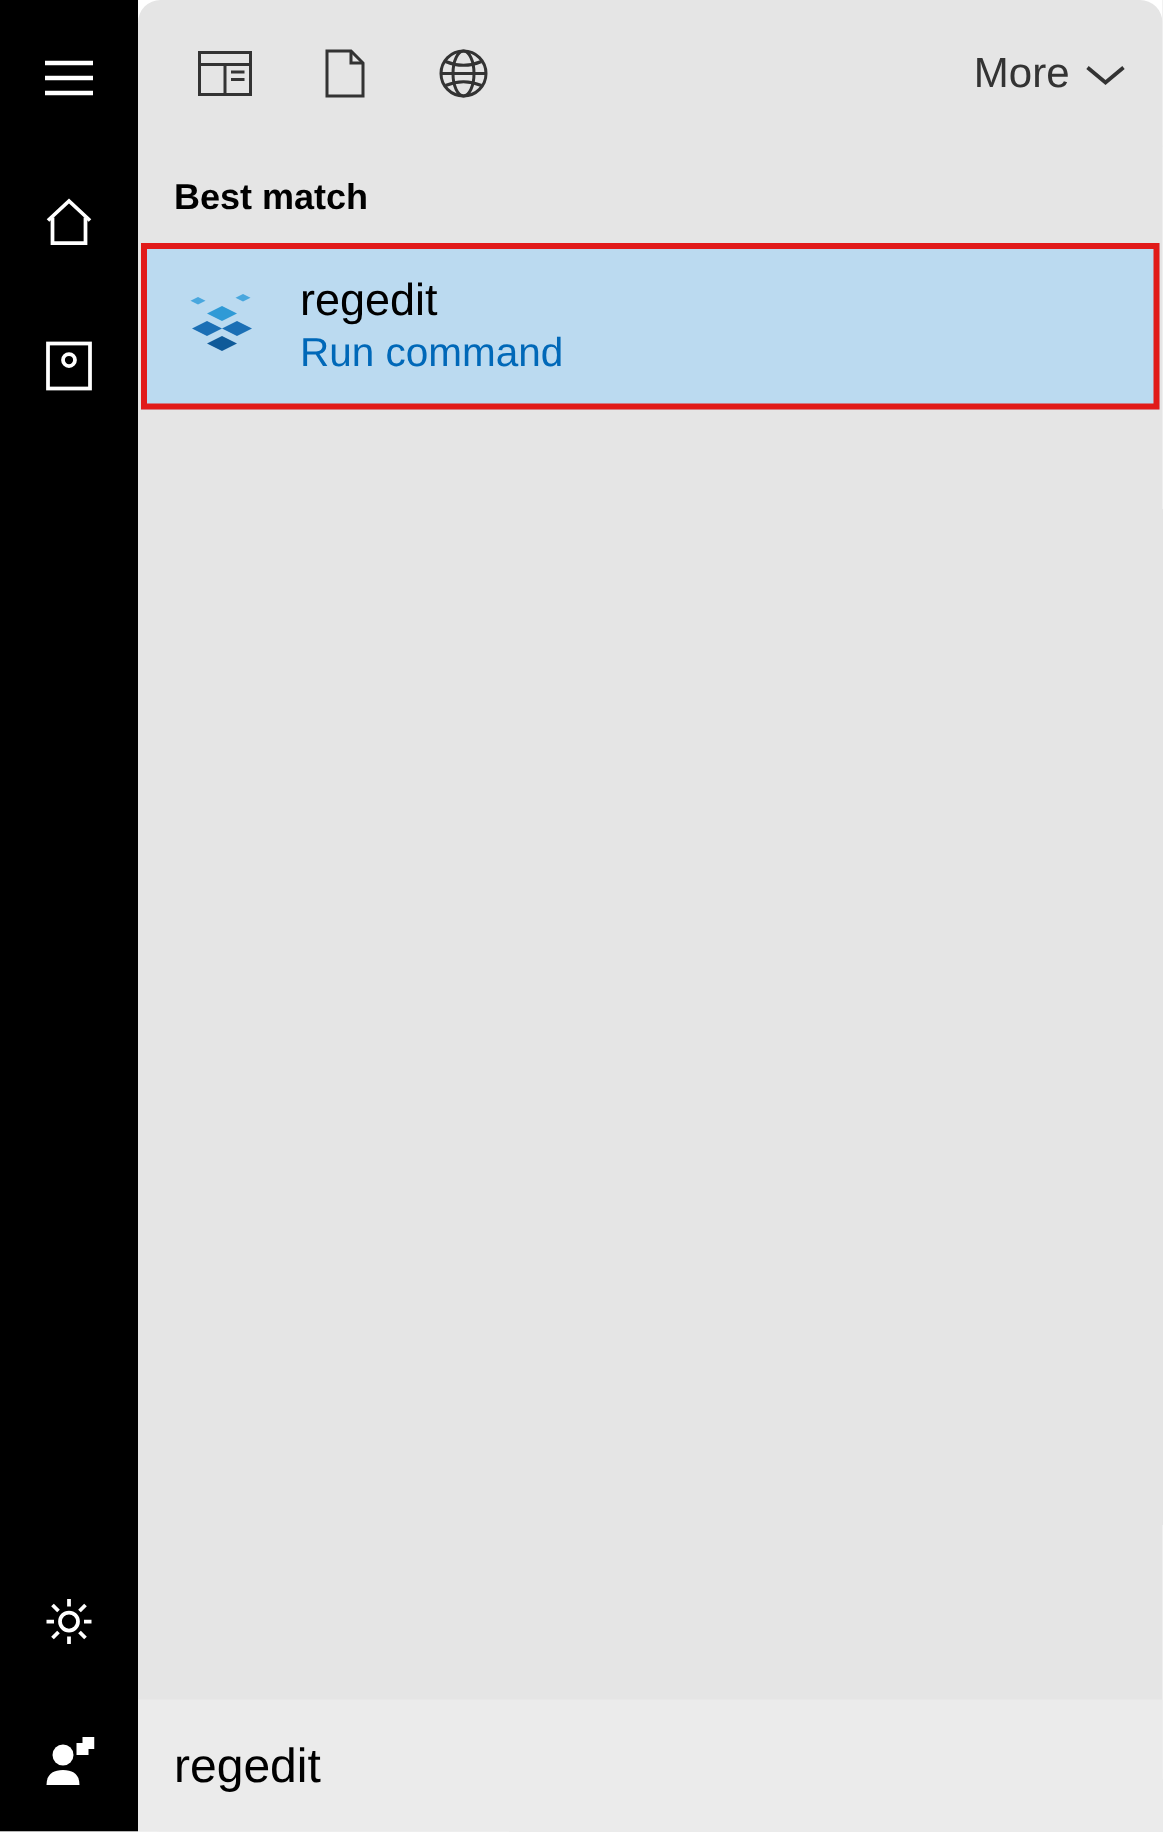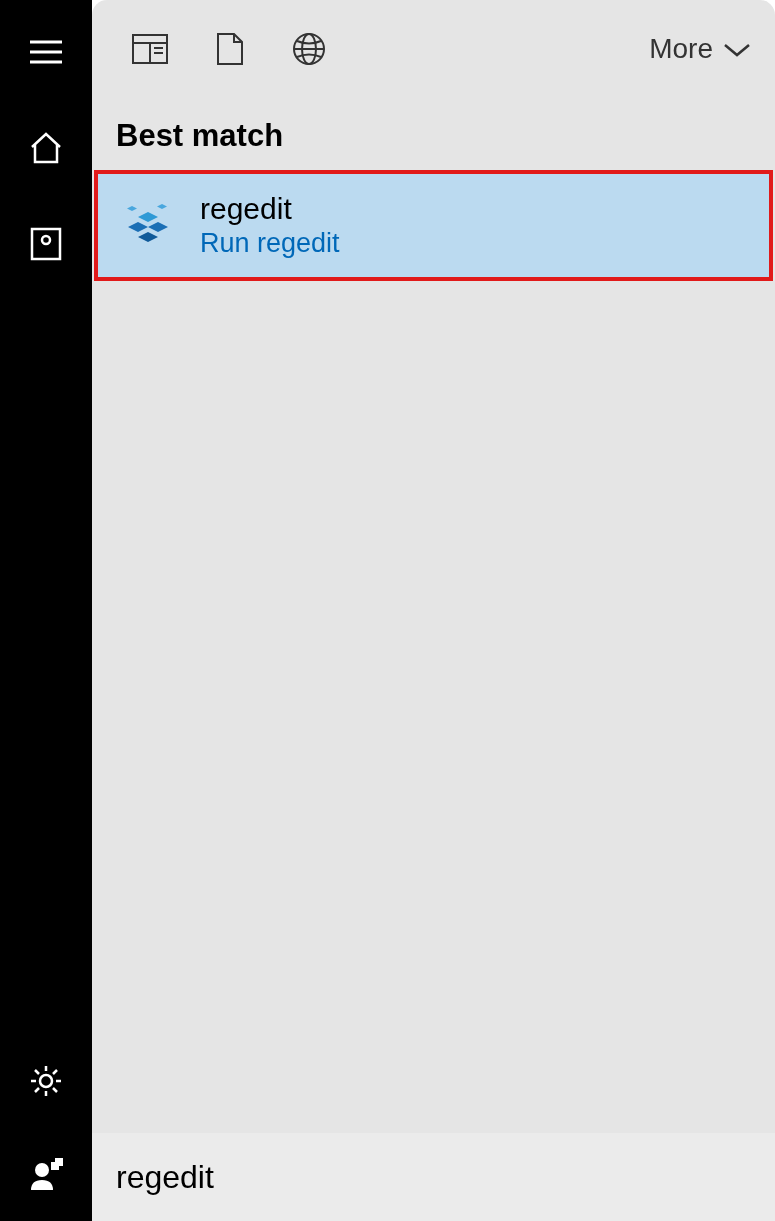--- a/index.html
+++ b/index.html
@@ -79,21 +79,21 @@
       font-size: 28px;
       color: #333;
       cursor: pointer;
     }
     .results {
       flex: 1;
       display: flex;
       flex-direction: column;
     }
     .section-header {
-      font-size: 31px;
+      font-size: 24px;
       font-weight: 600;
       color: #000;
       padding: 20px 0 16px 24px;
     }
     .result-item {
       display: flex;
       align-items: center;
       padding: 18px 22px;
       gap: 24px;
       margin: 0 2px 0 0;
@@ -257,21 +257,21 @@
           <g transform="translate(12,8)">
             <polygon points="0,0 5,2.5 0,5 -5,2.5" fill="#49a7de"></polygon>
           </g>
           <g transform="translate(42,6)">
             <polygon points="0,0 5,2.5 0,5 -5,2.5" fill="#49a7de"></polygon>
           </g>
         </svg>
       </div>
       <div class="result-text-col">
         <div class="result-title">regedit</div>
-        <div class="result-subtitle">Run regedit</div>
+        <div class="result-subtitle">Run command</div>
       </div>
     </div>
 
   </div>
 
   <div class="search-bar">
     <input class="search-input" type="text" value="regedit" style="">
   </div>
 </div>
 

